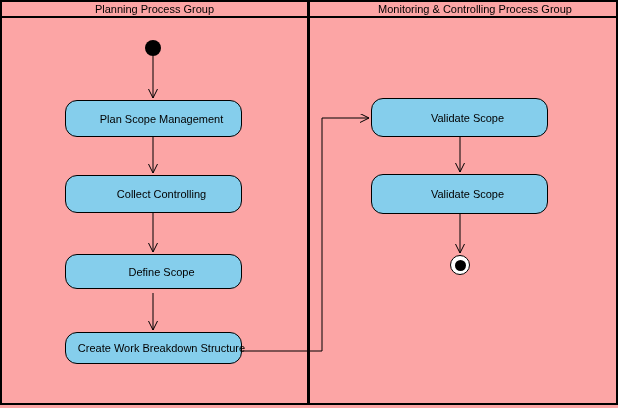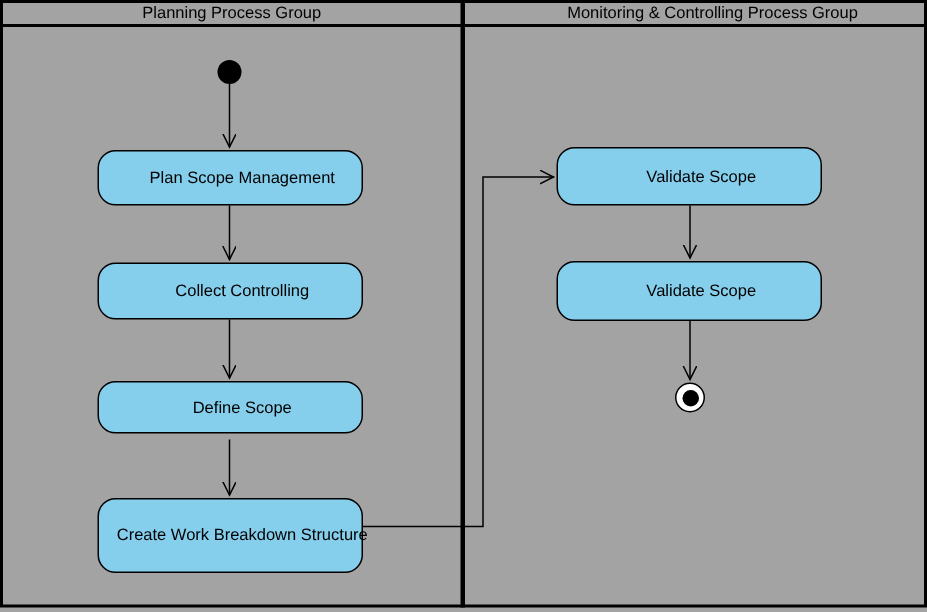--- a/index.html
+++ b/index.html
@@ -5,21 +5,21 @@
   html, body {
     margin: 0;
     padding: 0;
     background: #ffffff;
     font-family: "Liberation Sans", sans-serif;
   }
   .canvas {
     position: relative;
     width: 618px;
     height: 408px;
-    background: #a3a3a3;
+    background: #fca5a5;
     overflow: hidden;
   }
   .frame {
     position: absolute;
     left: 0; top: 0;
     width: 618px; height: 405px;
     border: 2px solid #000000;
     box-sizing: border-box;
     pointer-events: none;
   }
@@ -128,21 +128,21 @@
   </div>
 
   <div class="action-node" style="left:65px; top:175px; width:177px; height:38px;">
     <span>Collect Controlling</span>
   </div>
 
   <div class="action-node" style="left:65px; top:254px; width:177px; height:35px;">
     <span>Define Scope</span>
   </div>
 
-  <div class="action-node" style="left:65px; top:332px; width:177px; height:50px;">
+  <div class="action-node" style="left:65px; top:332px; width:177px; height:32px;">
     <span>Create Work Breakdown Structure</span>
   </div>
 
   <div class="action-node" style="left:371px; top:98px; width:177px; height:39px;">
     <span>Validate Scope</span>
   </div>
 
   <div class="action-node" style="left:371px; top:174px; width:177px; height:40px;">
     <span>Validate Scope</span>
   </div>

